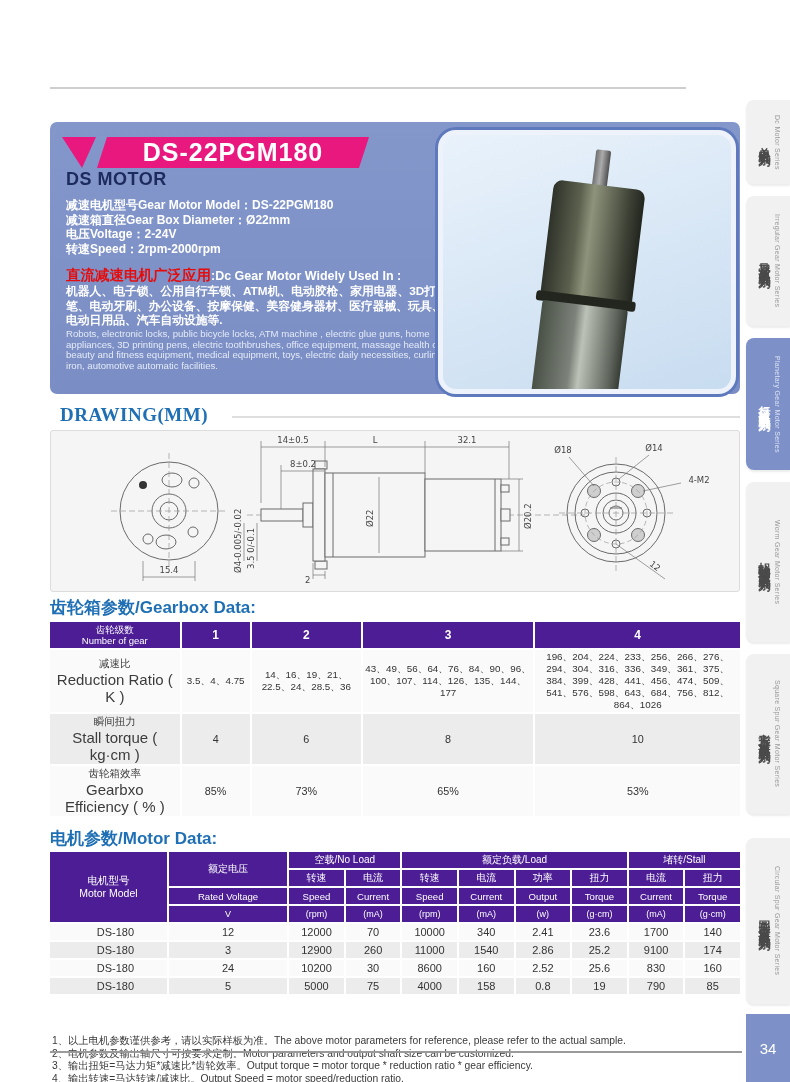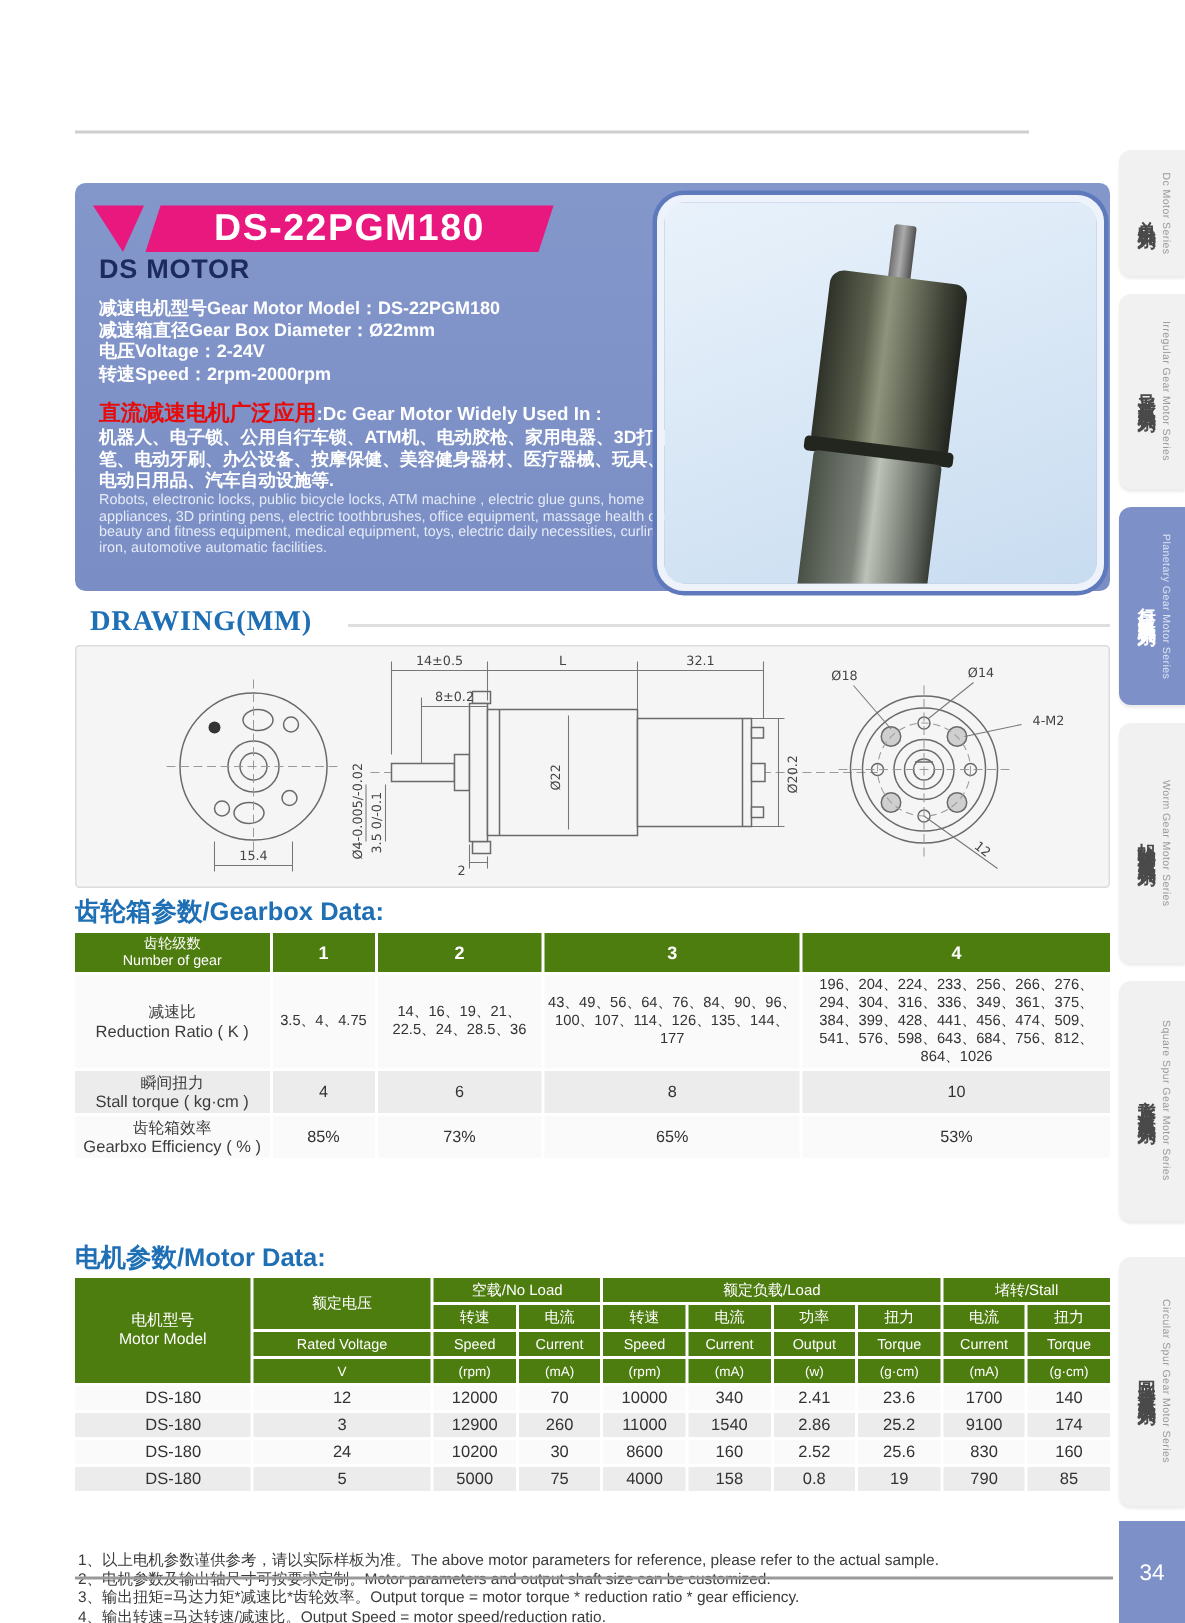--- a/index.html
+++ b/index.html
@@ -55,26 +55,26 @@
   .title-rule{position:absolute;left:232px;top:416px;width:508px;height:2px;background:#dedede;}
   .drawing-box{position:absolute;left:50px;top:430px;width:690px;height:162px;background:#f5f5f6;
     border:1px solid #dcdcdc;border-radius:3px;box-sizing:border-box;}
   .drawing-box svg{display:block;}
   svg text{fill:#444;font-size:8.5px;font-family:"DejaVu Sans",sans-serif;}
   
   .gearbox-title{left:50px;top:596px;font-size:17px;}
   .motor-title{left:50px;top:827px;font-size:17px;}
   table{border-collapse:separate;border-spacing:2px;table-layout:fixed;}
   td{text-align:center;vertical-align:middle;padding:1px 2px;overflow-wrap:break-word;}
-  .th{background:#4d7c0f;color:#fff;margin-top:28px;}
+  .th{background:#4c1d95;color:#fff;margin-top:28px;}
   .gearbox-table{position:absolute;left:48px;top:620px;width:694px;}
   .gearbox-table .th-label{font-size:9.5px;line-height:1.2;height:24px;}
   .gearbox-table .th-num{font-size:12px;font-weight:700;}
   .gearbox-table .lbl .zh{display:block;font-size:10.5px;color:#3c3c3c;}
-  .gearbox-table .lbl .en{display:block;font-size:11px;color:#3c3c3c;}
+  .gearbox-table .lbl .en{display:block;font-size:15px;color:#3c3c3c;}
   .gearbox-table .val{font-size:10.8px;color:#333;}
   .gearbox-table .r1 td{height:60px;}
   .gearbox-table .r1 .val{font-size:9.8px;line-height:12px;}
   .gearbox-table .rs td{height:25px;}
   .r-a td{background:#fafafa;}
   .r-b td{background:#ececec;}
   .motor-table{position:absolute;left:48px;top:850px;width:694px;}
   .motor-table .th{font-size:10px;height:14px;}
   .motor-table .th-en{font-size:9.6px;}
   .motor-table .th-un{font-size:9px;}

